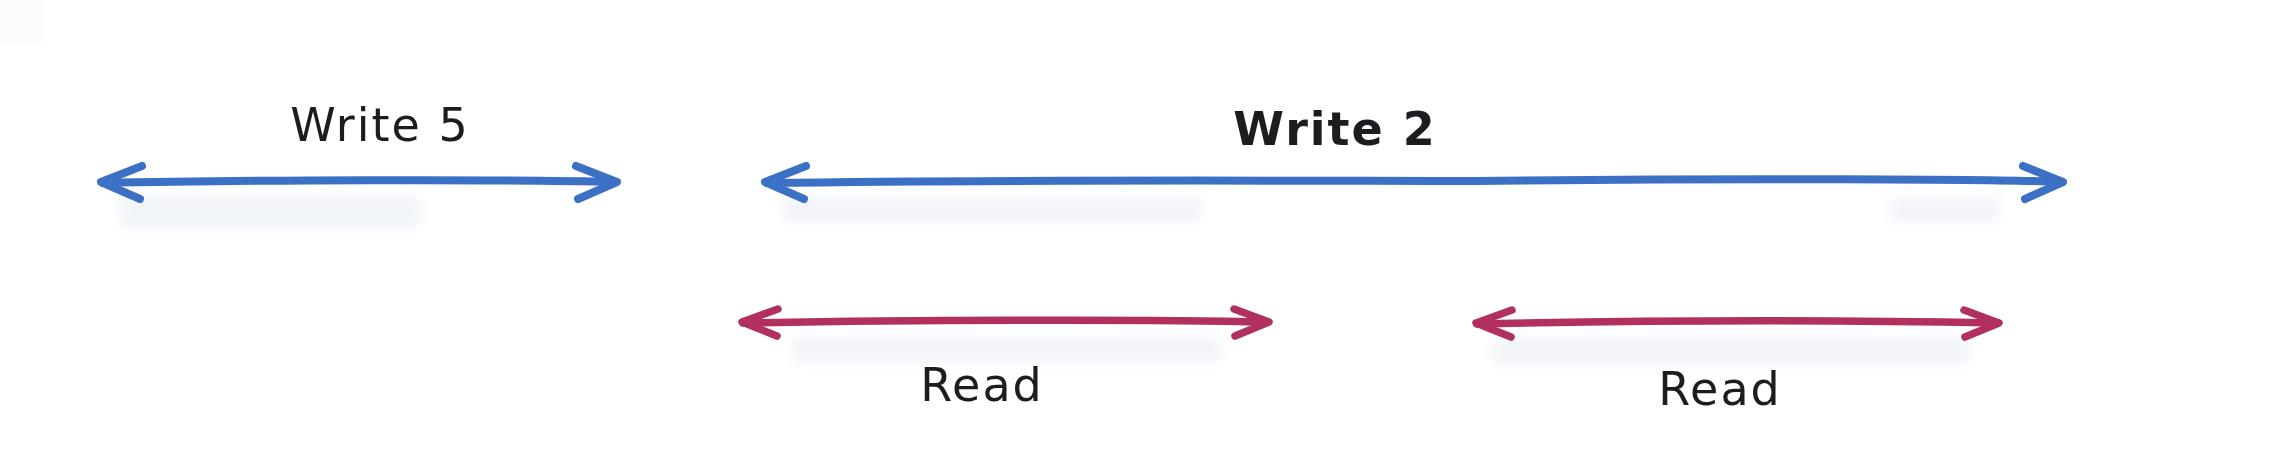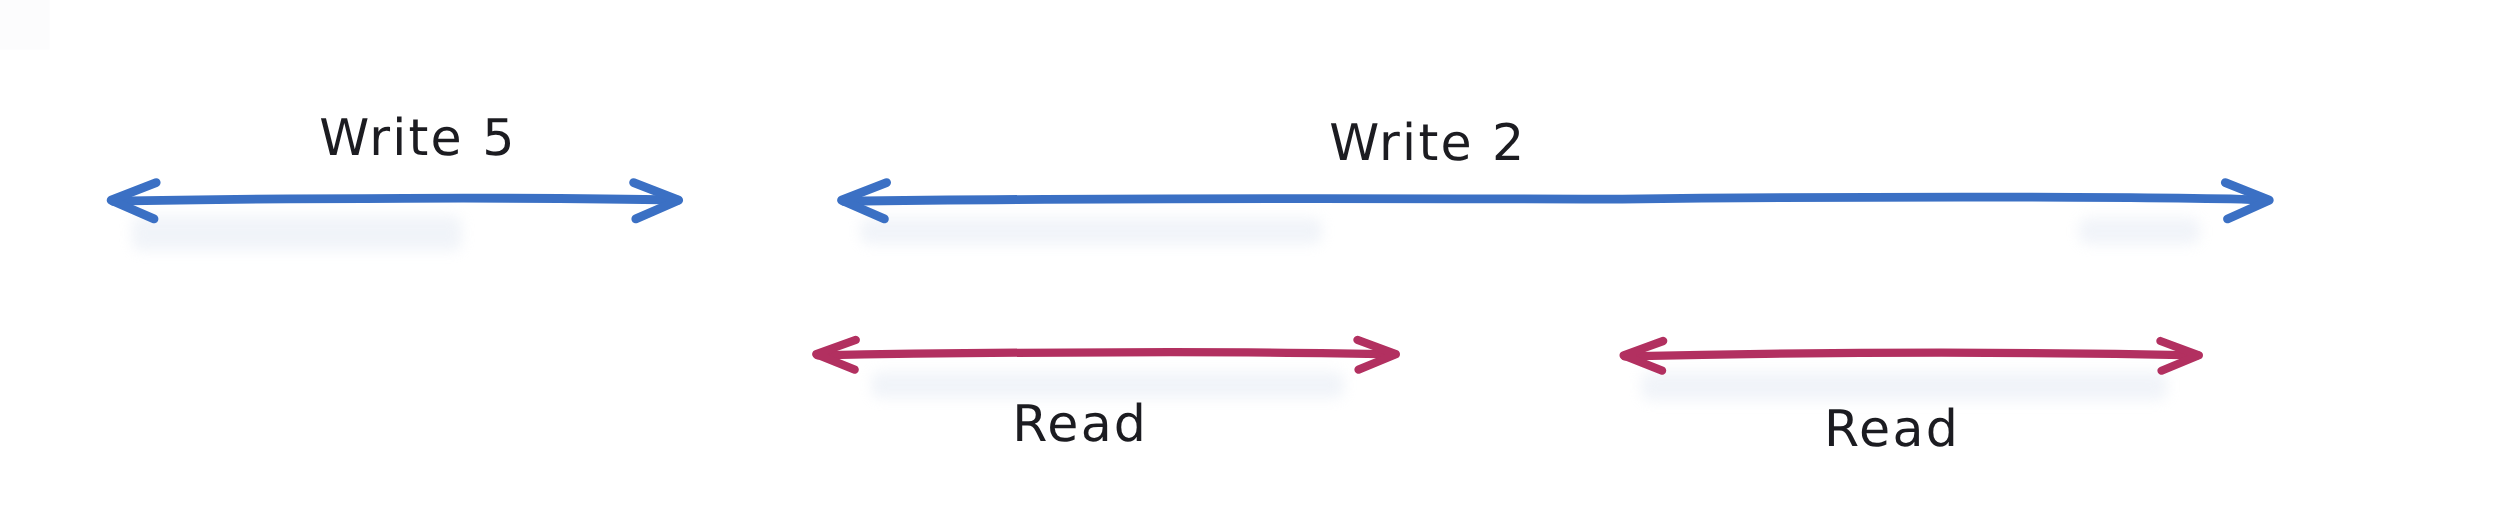--- a/index.html
+++ b/index.html
@@ -19,21 +19,21 @@
     position: absolute;
     text-align: center;
     color: var(--label-text, #1c1c21);
     font-size: 46px;
     letter-spacing: 2px;
     line-height: 1.1;
     white-space: nowrap;
     user-select: none;
   }
   .lbl-write5 { left: 180px;  top: 100px; width: 400px; }
-  .lbl-write2 { left: 1098px; top: 104px; width: 400px; }
+  .lbl-write2 { left: 1135px; top: 104px; width: 400px; font-weight: bold; }
   .lbl-read1  { left: 832px;  top: 360px; width: 300px; }
   .lbl-read2  { left: 1570px; top: 364px; width: 300px; }
 
   svg.arrow { position: absolute; display: block; overflow: visible; }
   .arrow path {
     fill: none;
     stroke-linecap: round;
     stroke-linejoin: round;
   }
   .arrow-write path { stroke: var(--write-arrow, #3b70c4); stroke-width: 8; }

